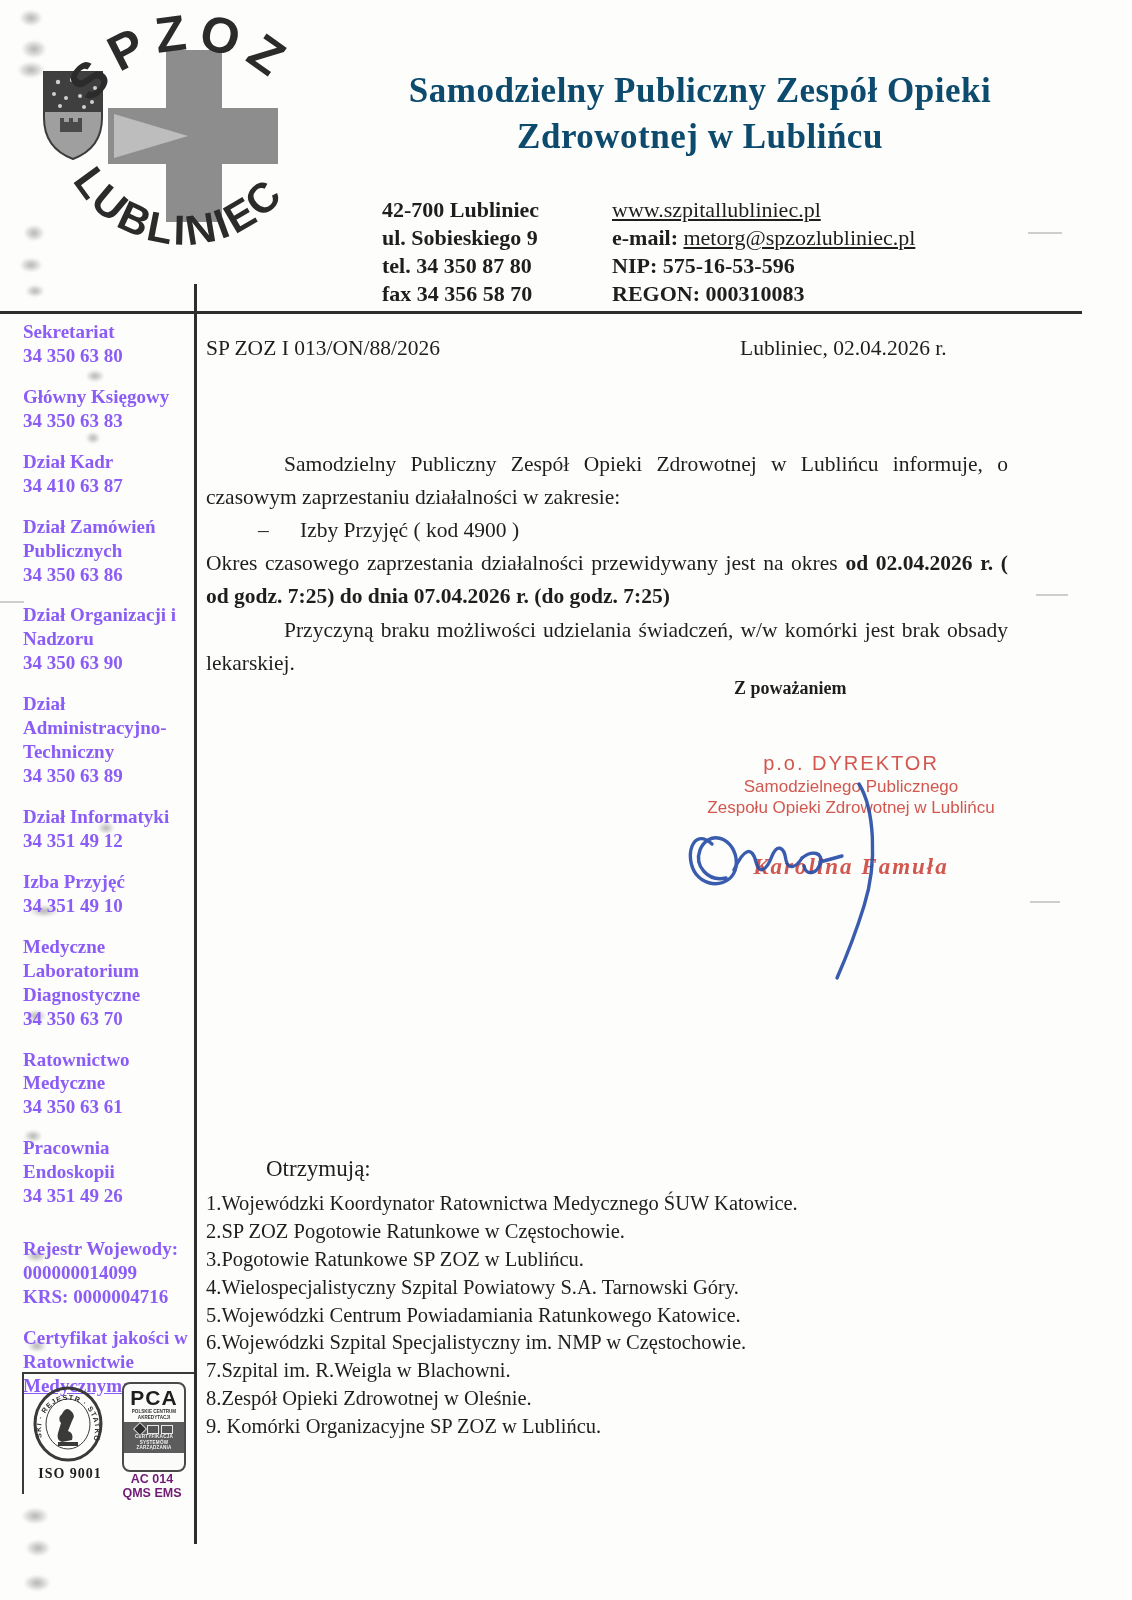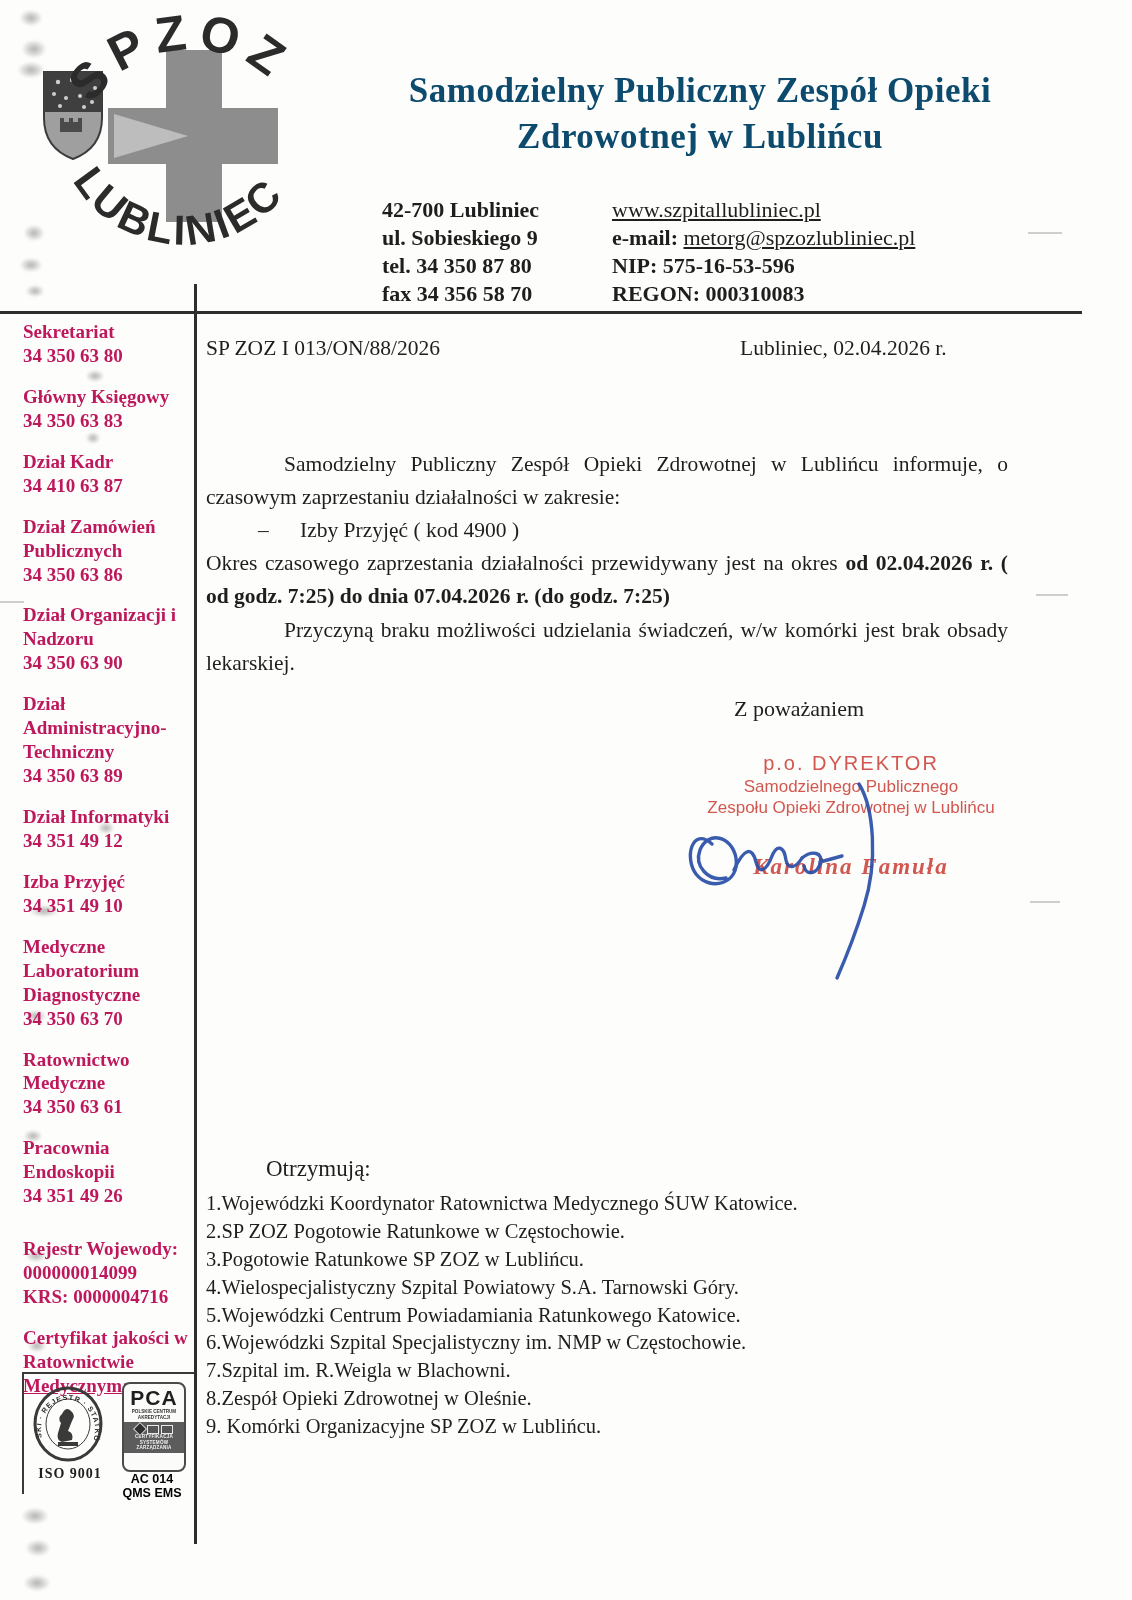--- a/index.html
+++ b/index.html
@@ -18,21 +18,21 @@
     font-weight:bold;font-size:35px;line-height:1.32;letter-spacing:.5px;color:#0c4a6e;}
   .contact{position:absolute;left:382px;top:196px;width:700px;font-size:22px;line-height:1.28;}
   .contact .col-l{position:absolute;left:0;top:0;width:230px;font-weight:bold;}
   .contact .col-r{position:absolute;left:230px;top:0;width:470px;}
   .contact .col-r .u{text-decoration:underline;}
   .contact .col-r .b{font-weight:bold;}
   .rule-h{position:absolute;left:0;top:311px;width:1082px;height:3px;background:#2e2e2e;}
   .rule-v{position:absolute;left:194px;top:284px;width:2.5px;height:1260px;background:#2e2e2e;}
   
   .sidebar{position:absolute;left:23px;top:320px;width:166px;
-    font-weight:bold;font-size:19px;line-height:1.26;color:#be185d;}
+    font-weight:bold;font-size:19px;line-height:1.26;color:#8b5cf6;}
   .sb-item{margin-bottom:17px;}
   .sb-reg{margin-bottom:17px;margin-top:29px;}
   .cert-underlined{text-decoration:underline;}
   .badge-box{position:absolute;left:22px;top:1372px;width:170px;height:120px;
     border-top:2px solid #3a3a3a;border-left:2px solid #3a3a3a;}
   .iso-seal{position:absolute;left:8px;top:12px;width:72px;height:78px;}
   .iso-label{position:absolute;left:6px;top:92px;width:80px;text-align:center;
     font-size:14px;font-weight:bold;letter-spacing:1px;}
   .pca{position:absolute;left:98px;top:8px;width:60px;height:86px;border:2px solid #4a4a4a;
     border-radius:8px;text-align:center;overflow:hidden;background:#fbfbfa;}
@@ -40,33 +40,33 @@
     font-family:"Liberation Sans",sans-serif;}
   .pca-sub{font-size:4.6px;font-weight:bold;line-height:1.2;margin-top:1px;color:#333;
     font-family:"Liberation Sans",sans-serif;}
   .pca-band{margin-top:2px;background:#5c5c5c;color:#f2f2f2;padding:2px 0 2px;}
   .pca-chain{display:flex;justify-content:center;align-items:center;gap:2px;height:10px;}
   .pca-chain .dmd{width:8px;height:8px;background:#2e2e2e;transform:rotate(45deg);border:1px solid #ddd;}
   .pca-chain .bx{width:10px;height:7px;border:1.5px solid #e8e8e8;background:#555;}
   .pca-band-txt{font-size:4.6px;font-weight:bold;line-height:1.25;letter-spacing:.2px;
     font-family:"Liberation Sans",sans-serif;}
   .pca-code{position:absolute;left:96px;top:98px;width:64px;text-align:center;font-size:12.5px;
-    font-weight:bold;color:#000000;line-height:1.15;font-family:"Liberation Sans",sans-serif;}
+    font-weight:bold;color:#701a75;line-height:1.15;font-family:"Liberation Sans",sans-serif;}
   
   .main{position:absolute;left:206px;top:336px;width:800px;font-size:21.5px;}
   .ref-row{position:relative;height:34px;}
   .ref-no{position:absolute;left:0;top:0;}
   .place-date{position:absolute;left:534px;top:0;}
   .addressee{position:absolute;left:340px;top:60px;width:410px;text-align:center;font-weight:bold;}
   .body-text{position:absolute;left:0;top:112px;width:802px;line-height:1.54;text-align:justify;}
   .p-ind{text-indent:78px;margin:0;}
   .p-plain{margin:0;}
   .bullet-line{margin:0;padding-left:52px;text-indent:0;}
   .bullet-line .dash{display:inline-block;width:42px;}
-  .closing{position:absolute;left:528px;top:360px;font-size:22px;}
+  .closing{position:absolute;left:528px;top:342px;font-size:18px;font-weight:bold;}
   .stamp{position:absolute;left:470px;top:415px;width:350px;text-align:center;
     color:#cf4a42;filter:blur(.3px);opacity:.92;line-height:1.25;}
   .stamp .l1{font-size:20px;letter-spacing:2px;font-family:"Liberation Sans",sans-serif;}
   .stamp .l2,.stamp .l3{font-size:17px;font-family:"Liberation Sans",sans-serif;}
   .stamp .nm{margin-top:34px;font-size:23px;font-weight:bold;font-style:italic;letter-spacing:2px;}
   .signature{position:absolute;left:468px;top:430px;width:260px;height:220px;pointer-events:none;}
   .dist{position:absolute;left:0;top:820px;width:760px;}
   .dist-title{font-size:23px;margin-left:60px;margin-bottom:8px;}
   .dist-item{font-size:20.5px;line-height:1.36;}
   

